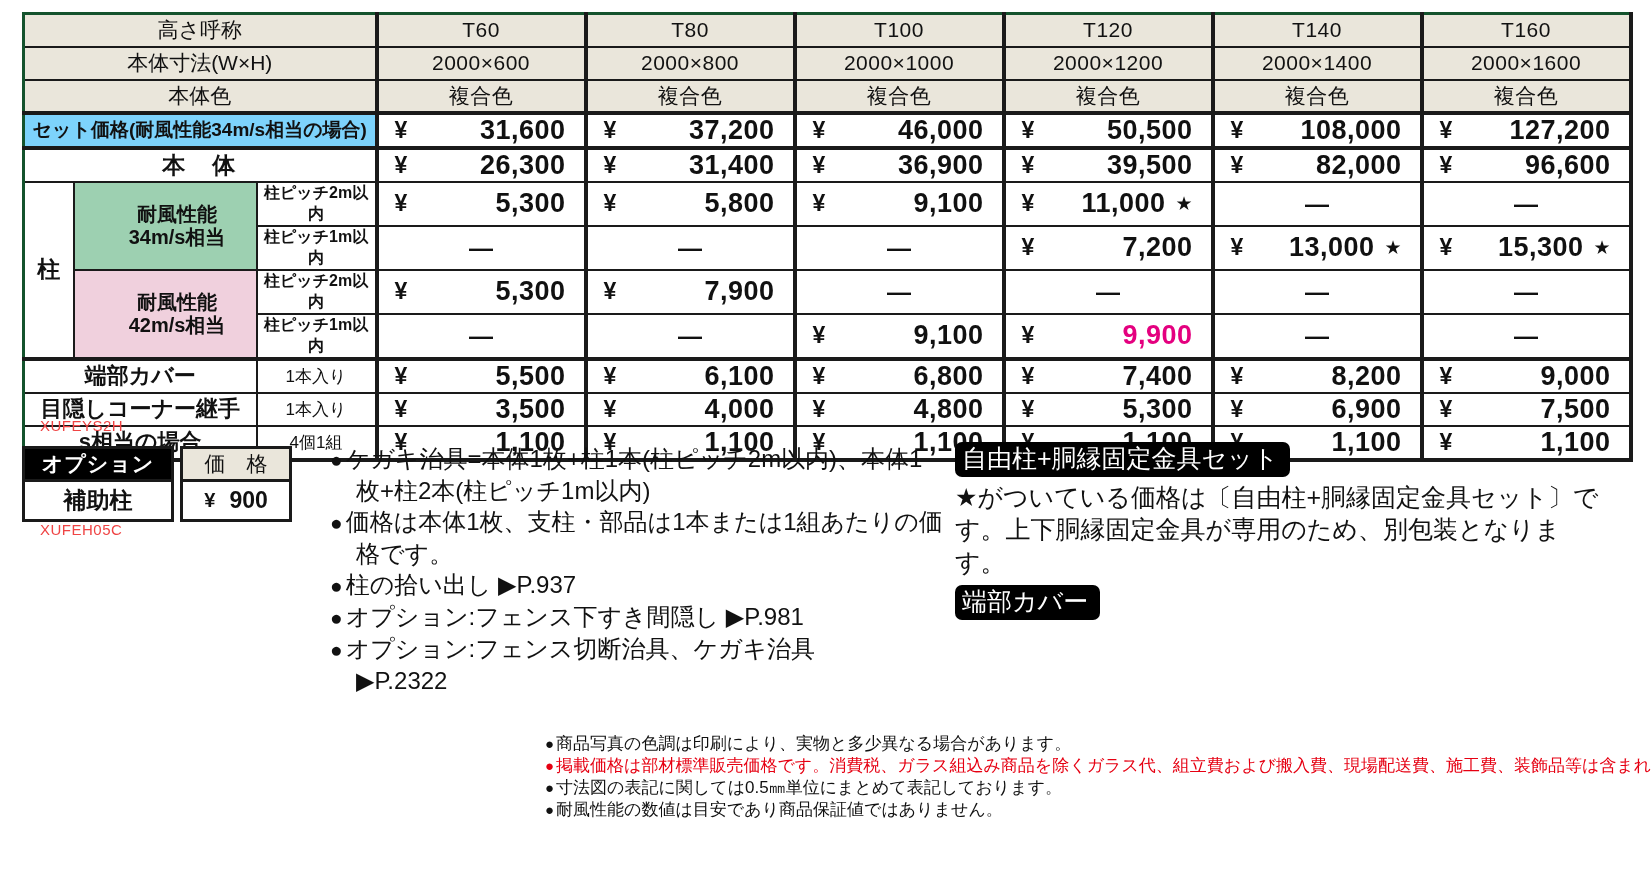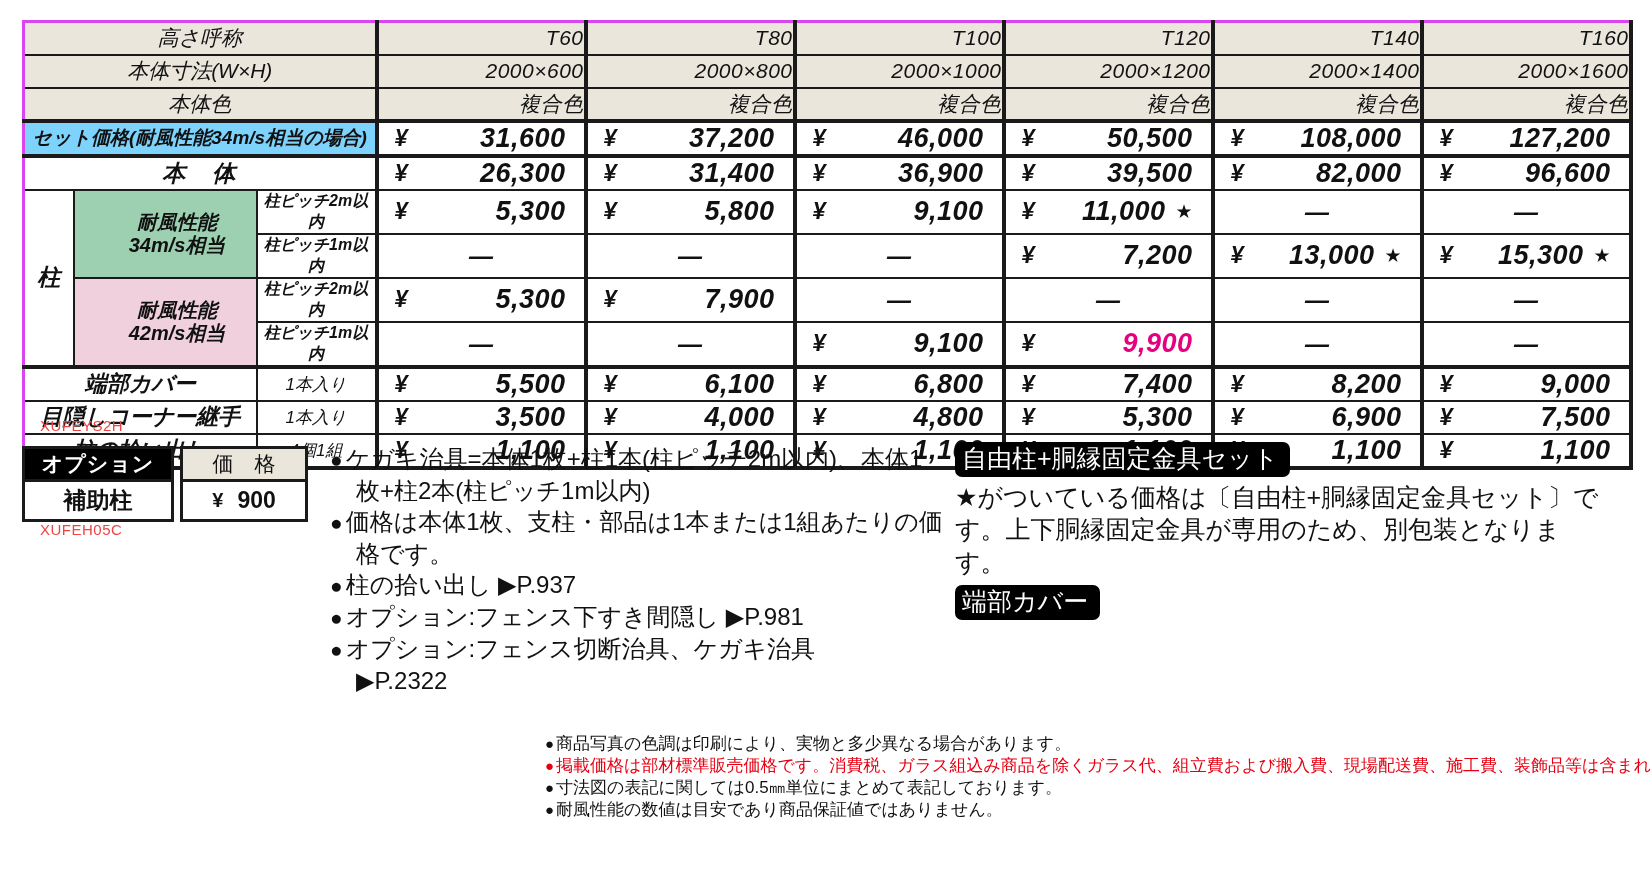--- a/index.html
+++ b/index.html
@@ -4,27 +4,27 @@
 <style>
   * { margin:0; padding:0; box-sizing:border-box; }
   body { background:#fff; }
   .page {
     position:relative; width:1652px; height:874px; background:#ffffff;
     font-family:"Liberation Sans","DejaVu Sans",sans-serif; color:#111;
     overflow:hidden;
   }
 
   
-  table.mt { position:absolute; left:22px; top:20px; border-collapse:collapse;
-             table-layout:fixed; width:1607px; border:3px solid #d946ef;font-style:italic; }
+  table.mt { position:absolute; left:22px; top:12px; border-collapse:collapse;
+             table-layout:fixed; width:1607px; border:3px solid #14532d; }
   table.mt td { border:2px solid #1a1a1a; height:33px; padding:0; vertical-align:middle;
                 text-align:center; overflow:hidden; }
   table.mt tr.tb td { border-bottom-width:4px; }
   table.mt td.dcell { border-left-width:4px; border-right-width:4px; background:#fff; }
-  table.mt td.hcell { background:#EAE6DB; font-size:21px; letter-spacing:0.5px;text-align:right; }
+  table.mt td.hcell { background:#EAE6DB; font-size:21px; letter-spacing:0.5px; }
   table.mt td.pillar { font-weight:700; font-size:23px; border-bottom-width:4px; background:#fff; }
   table.mt td.wind { font-weight:700; font-size:20px; line-height:1.12; }
   table.mt td.wind .wl { display:block;padding-left:24px; }
   table.mt td.green { background:#9DD0B1; }
   table.mt td.pink  { background:#F0D0DD; border-bottom-width:4px; }
   table.mt td.pitch { font-weight:700; font-size:16px; background:#fff; }
   table.mt td.unit  { font-size:17px; font-weight:500; background:#fff; }
   table.mt td.lab   { background:#EAE6DB; font-size:21px; }
   table.mt td.lab-set { background:#7dd3fc; font-weight:700; font-size:19px; }
   table.mt td.lab-bold { background:#fff; font-weight:700; font-size:23px; letter-spacing:2px; }
@@ -42,21 +42,21 @@
 
   
   .opt { position:absolute; left:22px; top:446px; display:flex; gap:6px; }
   .optcol { border:3px solid #1a1a1a; }
   .optcol .oh { height:33px; display:flex; align-items:center; justify-content:center;
                 border-bottom:3px solid #1a1a1a; font-size:21px; }
   .optcol .ob { height:37px; display:flex; align-items:center; justify-content:center;
                 background:#fff; font-weight:700; font-size:23px; }
   .optcol.c-name { width:152px; }
   .optcol.c-name .oh { background:#000; color:#fff; font-weight:700; letter-spacing:1px; }
-  .optcol.c-price { width:128px; }
+  .optcol.c-price { width:112px; }
   .optcol.c-price .oh { background:#EAE6DB; }
   .optcol .ob .oyen { font-size:20px; margin-right:14px; }
 
   
   .notes { position:absolute; left:330px; top:443px; width:616px; list-style:none; }
   .notes li { font-size:24px; line-height:31px; padding-left:26px; text-indent:-26px;
               white-space:pre-line; }
   .notes li::before { content:"●"; font-size:21px; margin-right:3px; }
 
   
@@ -371,21 +371,21 @@
             </div>
           </td>
           <td class="dcell">
             <div class="pw">
               <span class="yen">¥</span>
               <span class="val">7,500</span>
             </div>
           </td>
         </tr>
       <tr class="tb">
-        <td colspan="2" class="lab2">柱の拾い出し</td>
+        <td colspan="2" class="lab2">s相当の場合</td>
         <td class="unit">4個1組</td>
       <td class="dcell">
             <div class="pw">
               <span class="yen">¥</span>
               <span class="val">1,100</span>
             </div>
           </td>
           <td class="dcell">
             <div class="pw">
               <span class="yen">¥</span>

